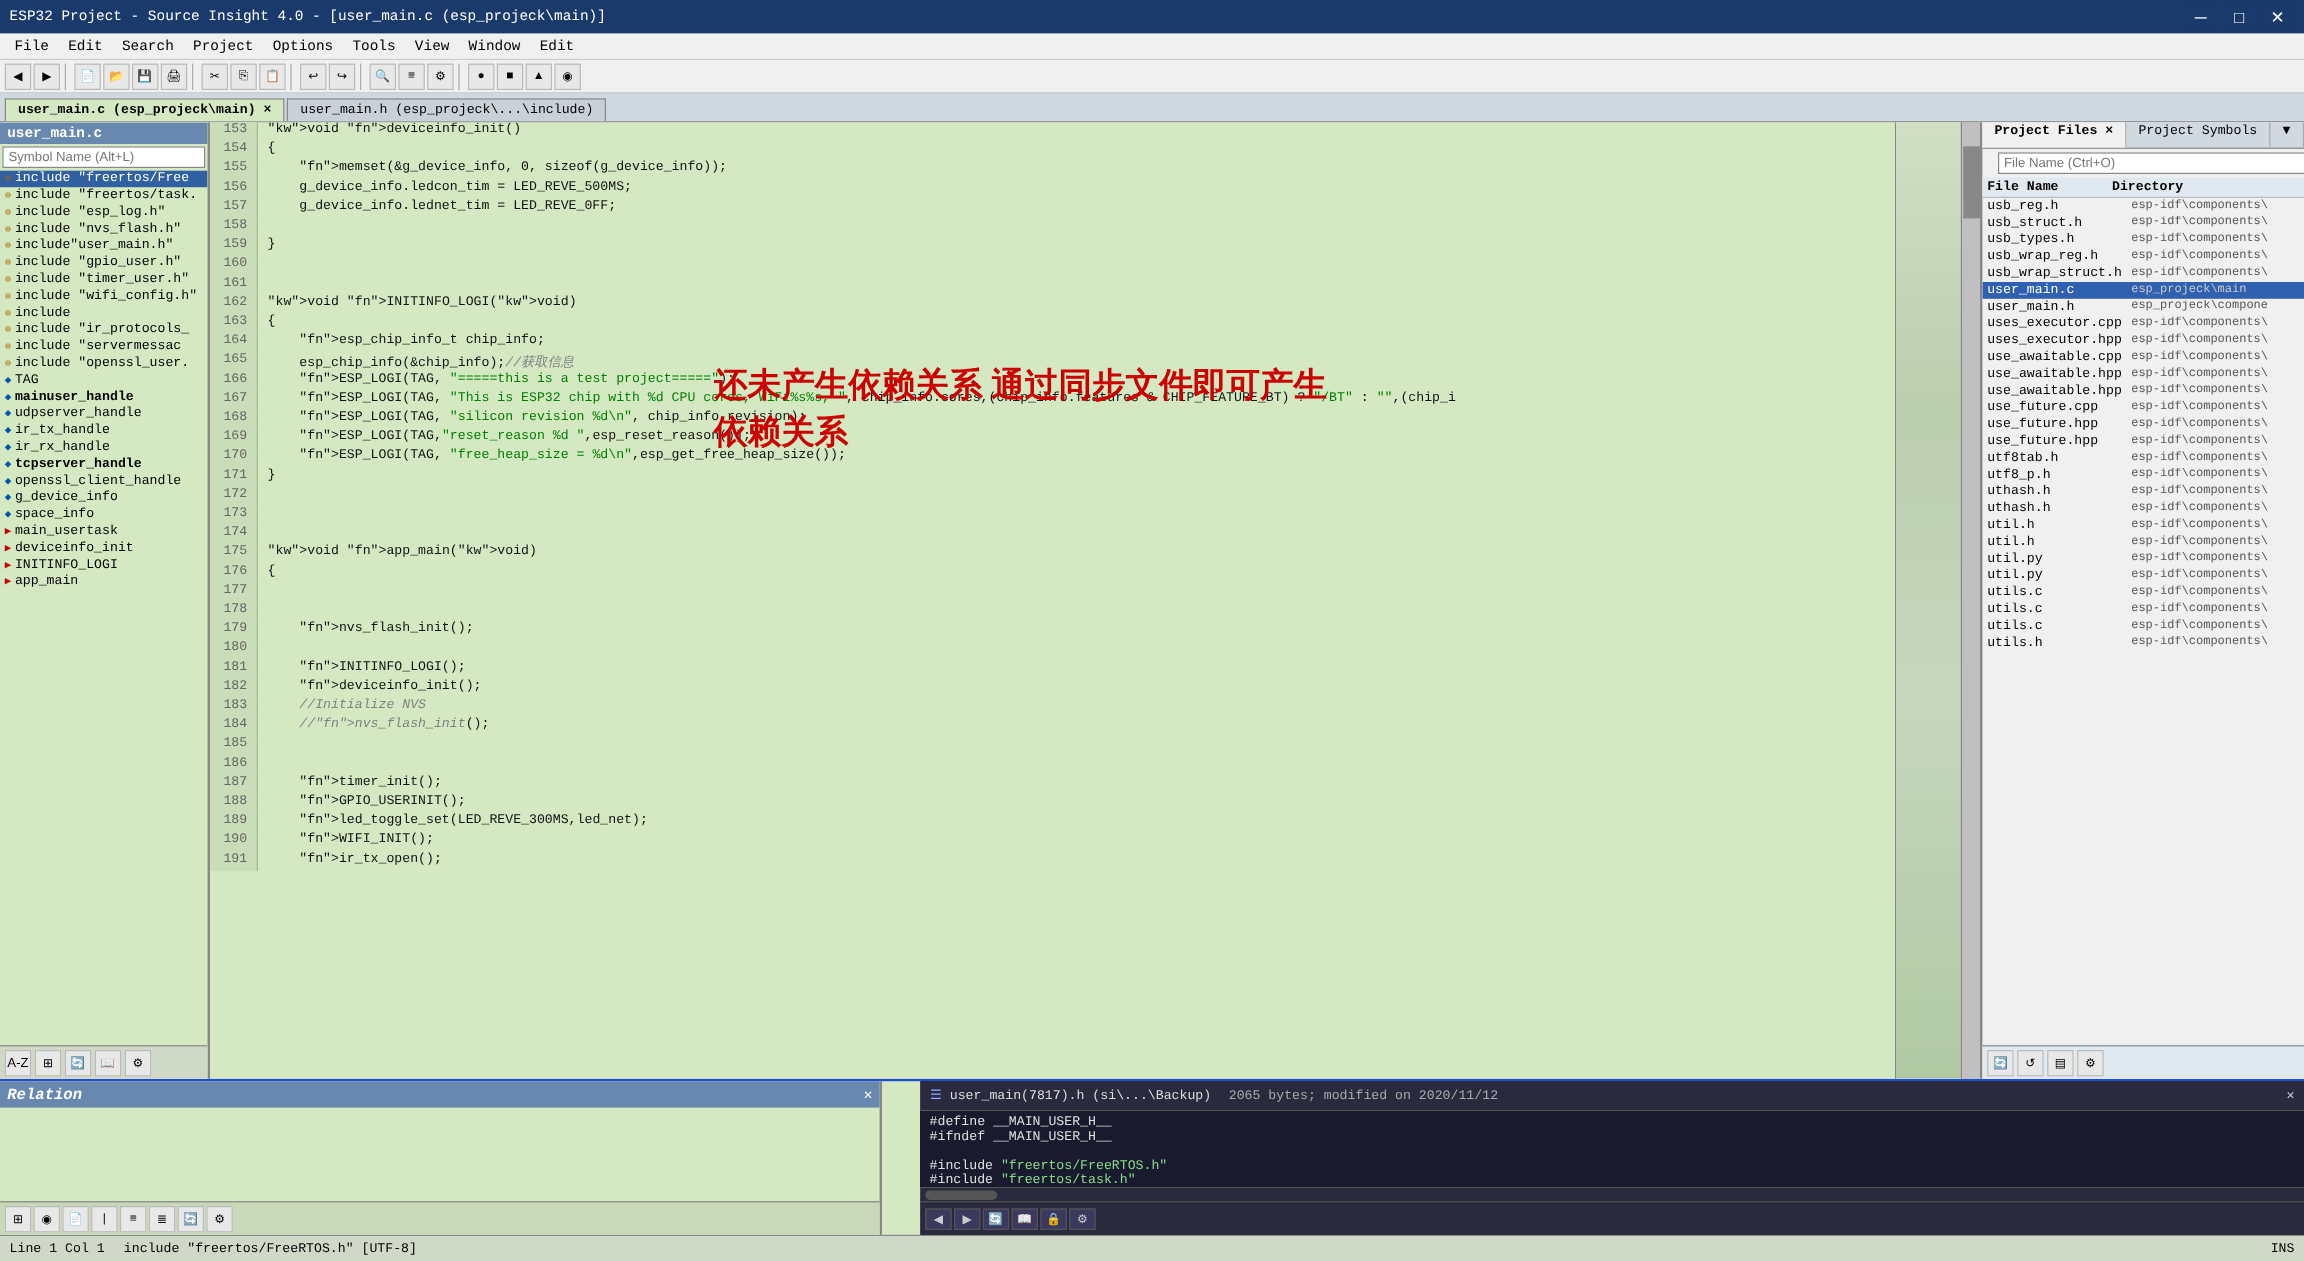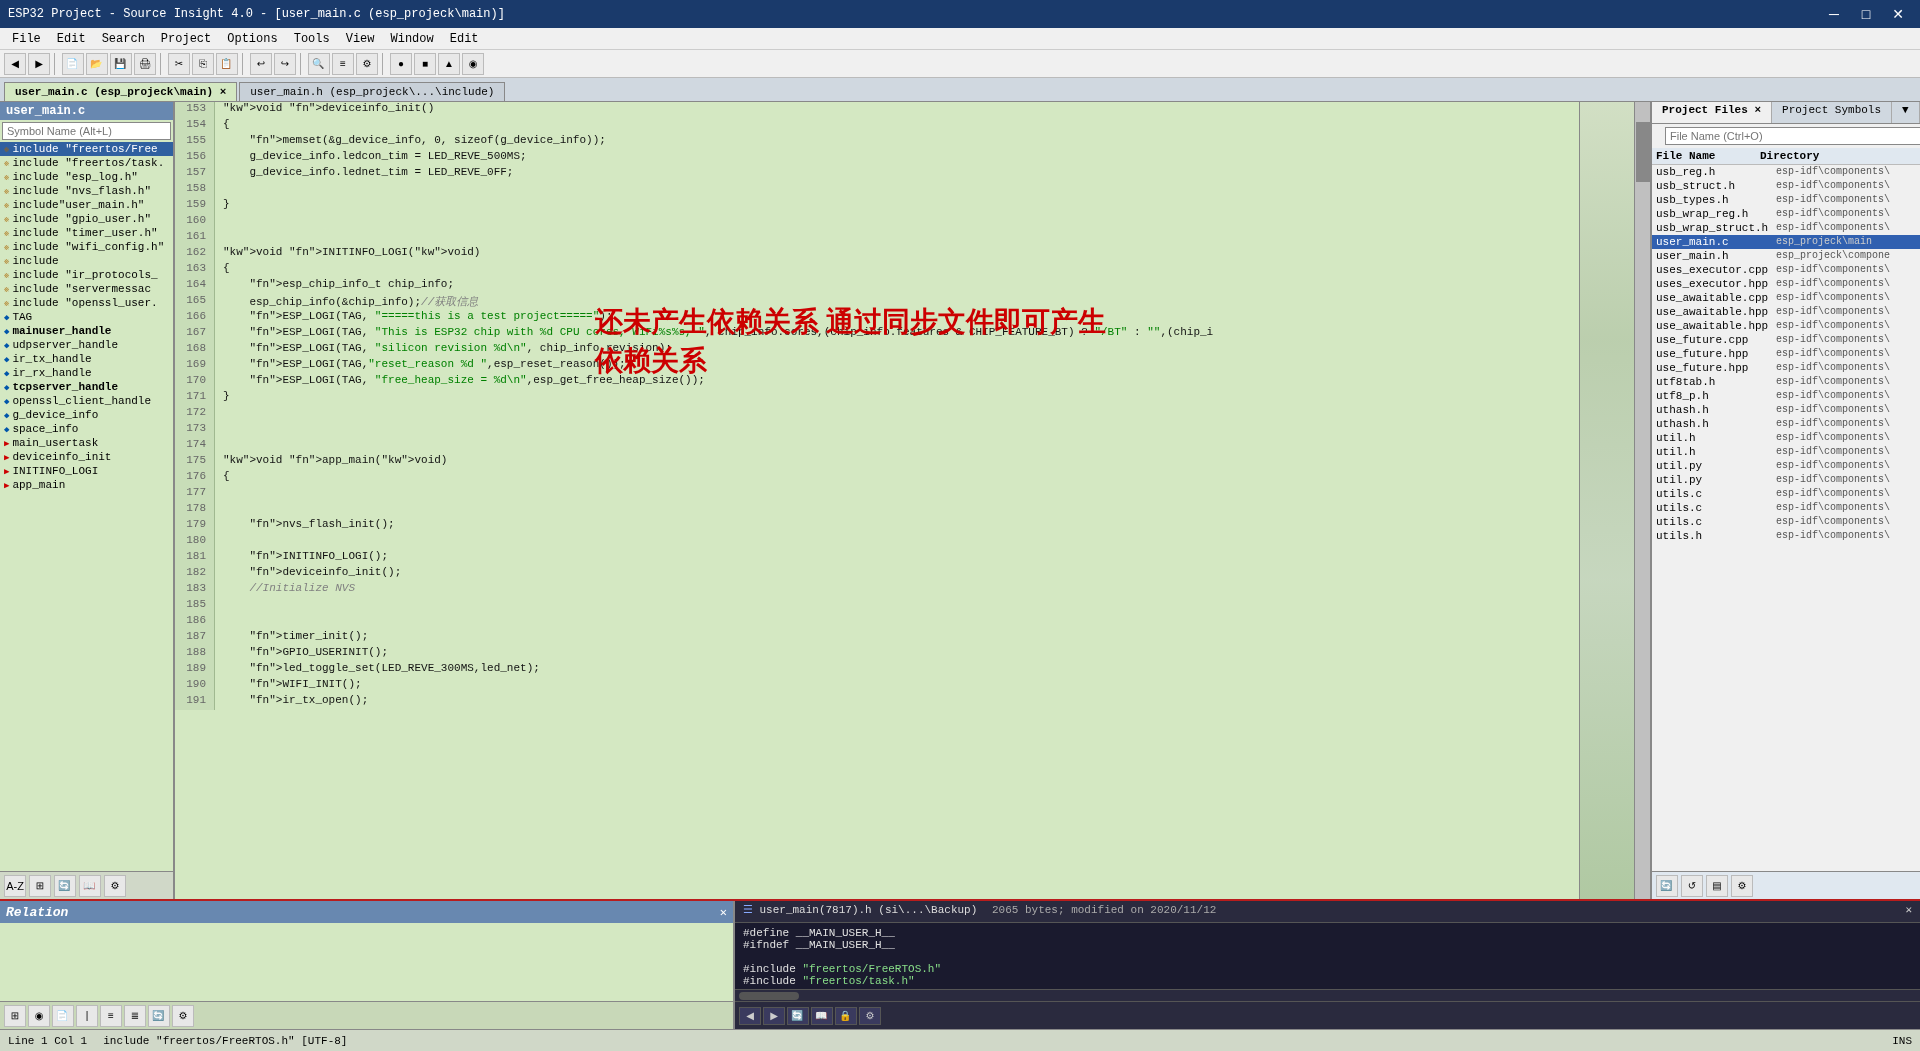--- a/index.html
+++ b/index.html
@@ -256,21 +256,22 @@
       display: flex;
       align-items: center;
       gap: 3px;
       padding: 2px 4px;
     }
 
     
     #bottom-area {
       height: 130px;
       display: flex;
-      border-top: 2px solid #b91c1c;
+      border-top: 2px solid #1d4ed8;
+      gap: 32px;
     }
     #relation-panel {
       width: 735px;
       background: #d4e8c2;
       border-right: 2px solid #888;
       display: flex;
       flex-direction: column;
     }
     #relation-header {
       background: #6888b0;
@@ -294,25 +295,25 @@
     }
     #preview-panel {
       flex: 1;
       background: #1e1e2e;
       display: flex;
       flex-direction: column;
     }
     #preview-header {
       background: #2a2a3e;
       color: #ddd;
-      padding: 2px 8px;
+      padding: 12px 8px;
       font-size: 11px;
       height: 22px;
       display: flex;
-      align-items: flex-start;
+      align-items: center;
       justify-content: space-between;
       border-bottom: 1px solid #555;
     }
     #preview-code {
       flex: 1;
       overflow: auto;
       padding: 4px 8px;
       font-size: 11px;
       color: #e0e0e0;
       background: #1a1a2e;
@@ -639,20 +640,24 @@
           </div>
           <div class="code-line">
             <span class="line-num">182</span>
             <span class="line-code">    <span class="&lt;span">"fn"</span>&gt;deviceinfo_init();</span>
           </div>
           <div class="code-line">
             <span class="line-num">183</span>
             <span class="line-code">    <span class="cmt">//Initialize NVS</span></span>
           </div>
           <div class="code-line">
+            <span class="line-num">184</span>
+            <span class="line-code">    <span class="cmt">//<span class="&lt;span">"fn"</span>&gt;nvs_flash_init</span>();</span>
+          </div>
+          <div class="code-line">
             <span class="line-num">185</span>
             <span class="line-code"></span>
           </div>
           <div class="code-line">
             <span class="line-num">186</span>
             <span class="line-code"></span>
           </div>
           <div class="code-line">
             <span class="line-num">187</span>
             <span class="line-code">    <span class="&lt;span">"fn"</span>&gt;timer_init();</span>

